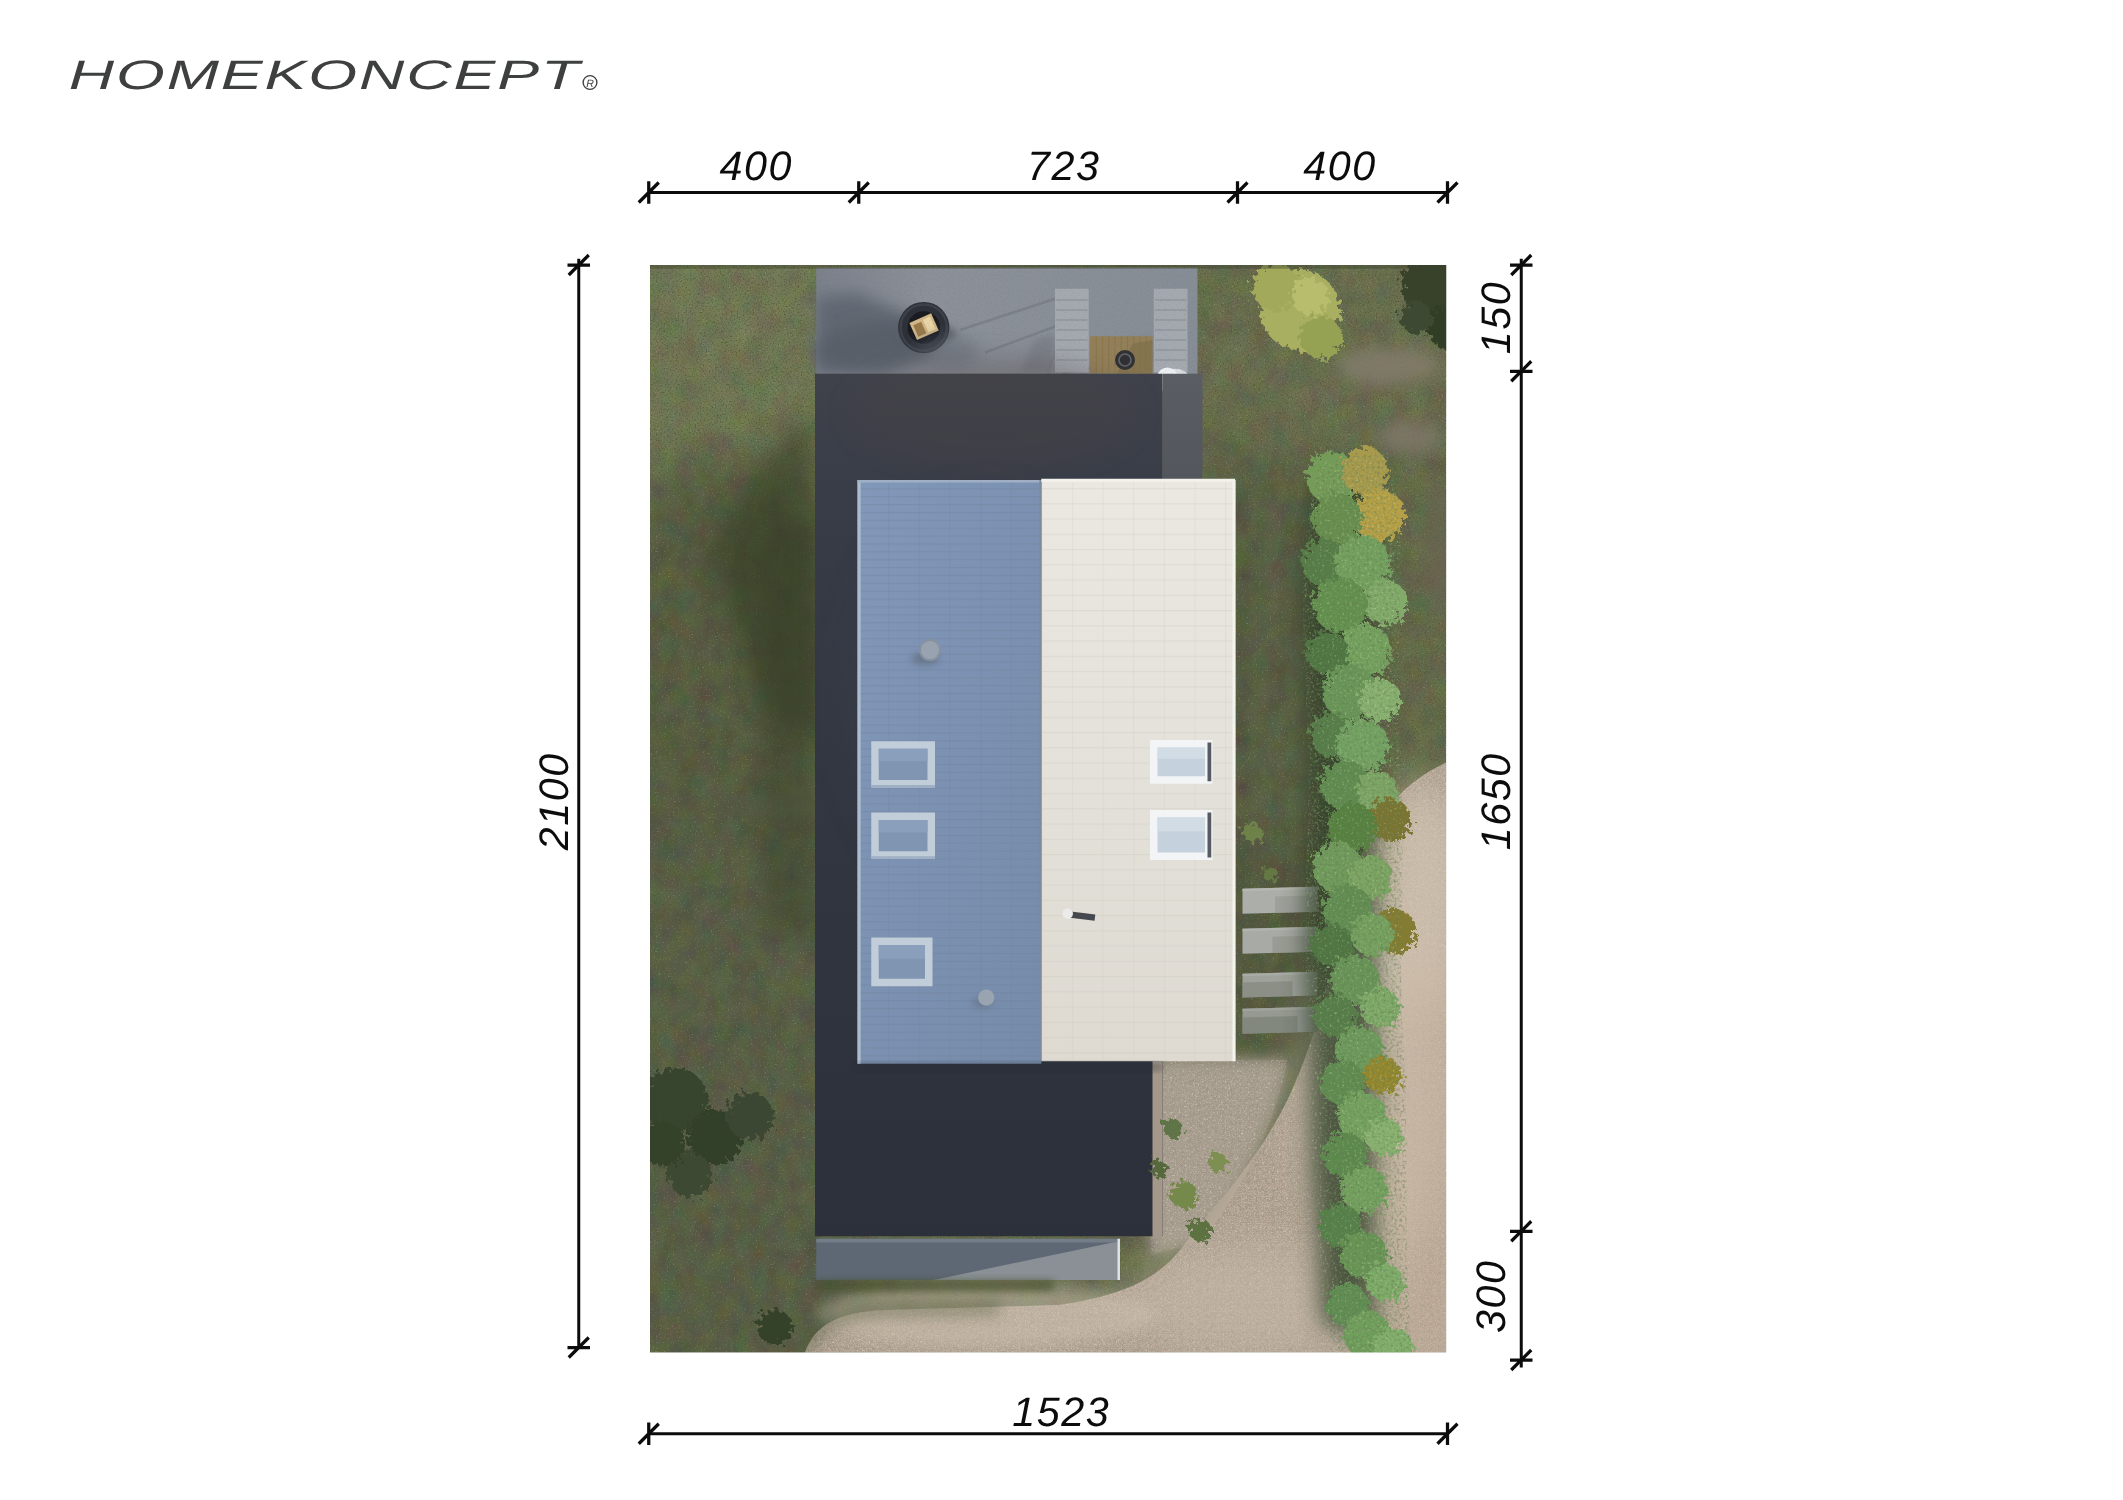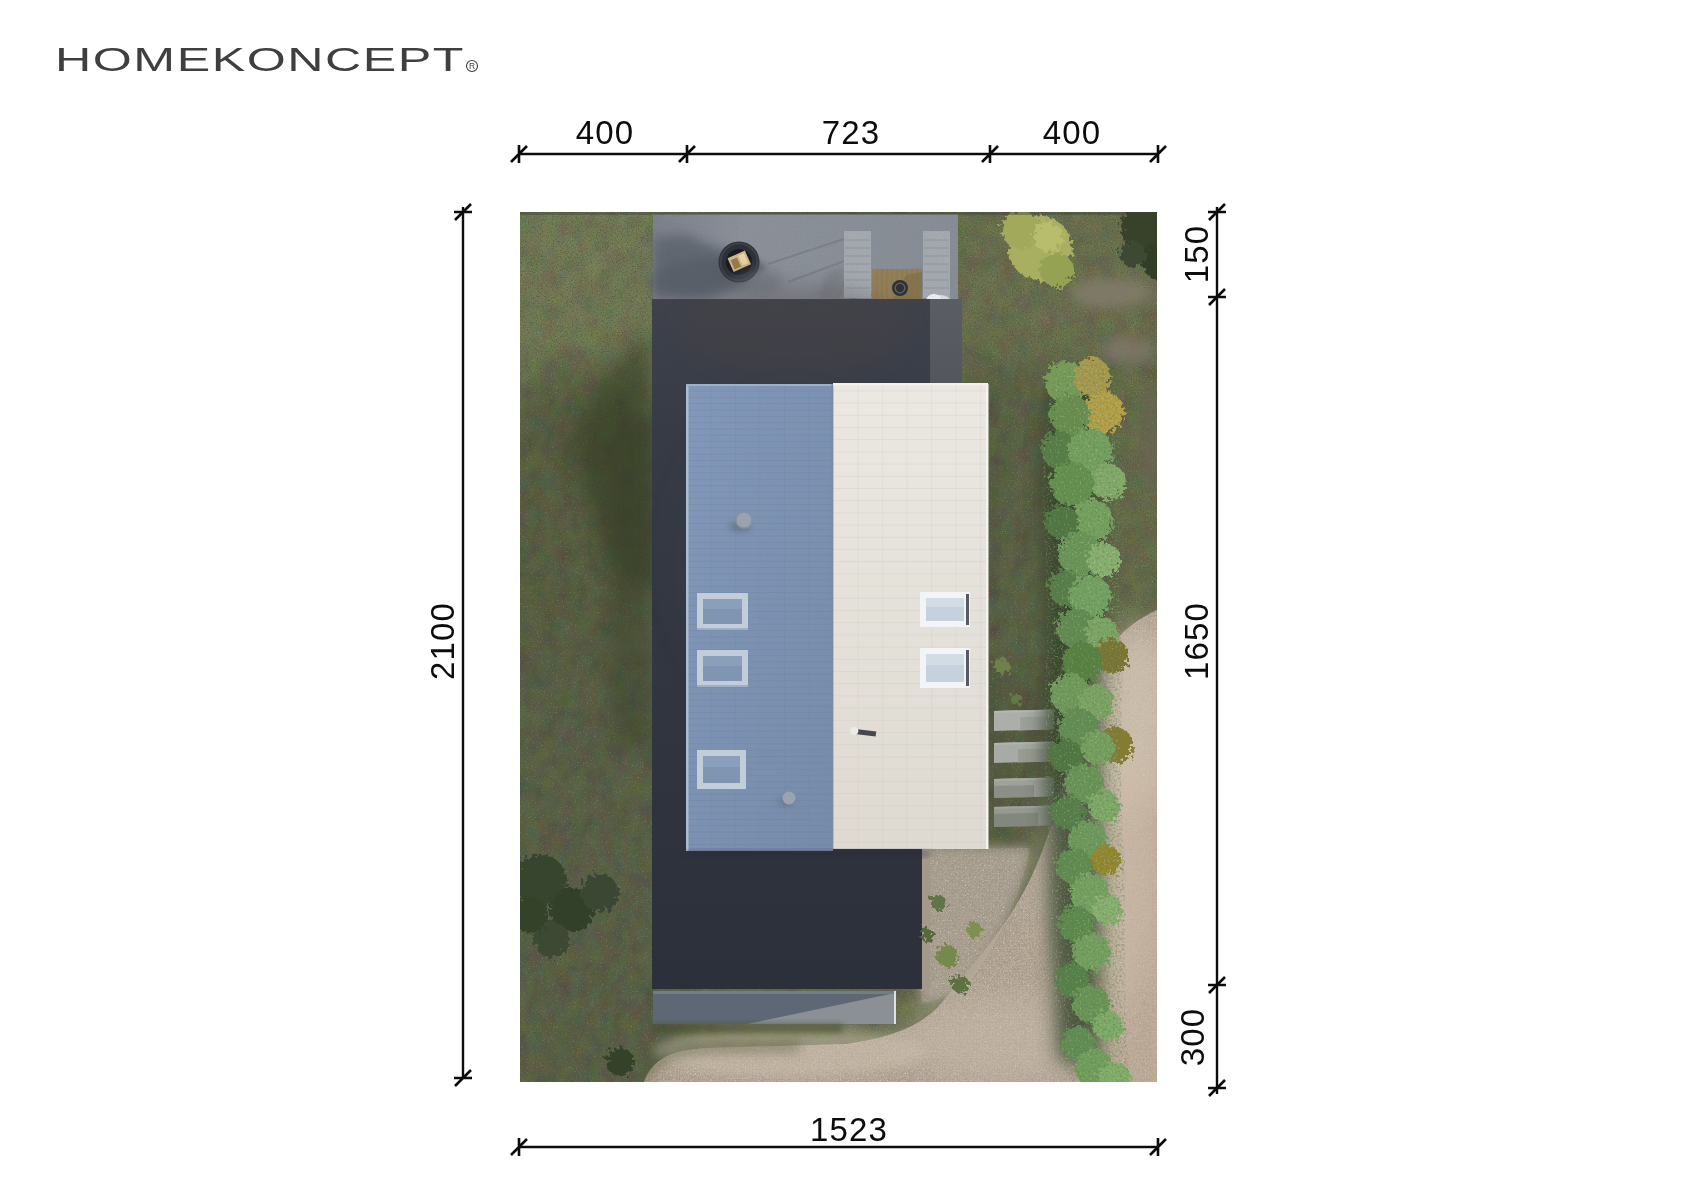--- a/index.html
+++ b/index.html
@@ -1,16 +1,16 @@
 <!DOCTYPE html>
 <html><head>
 <meta charset="utf-8">
 <style>
 html,body{margin:0;padding:0;background:#ffffff;}
-#page{position:relative;width:1698px;height:1200px;background:#84cc16;overflow:hidden;}
+#page{position:relative;width:1698px;height:1200px;background:#84cc16;overflow:hidden;font-style:italic;}
 svg text{font-family:"Liberation Sans", sans-serif;}
 </style>
 </head>
 <body>
 <div id="page">
 <svg width="1698" height="1200" viewBox="0 0 1698 1200">
 <defs>
   <clipPath id="photoClip">
           <rect x="520" y="212" width="637" height="870"></rect>
         </clipPath>

